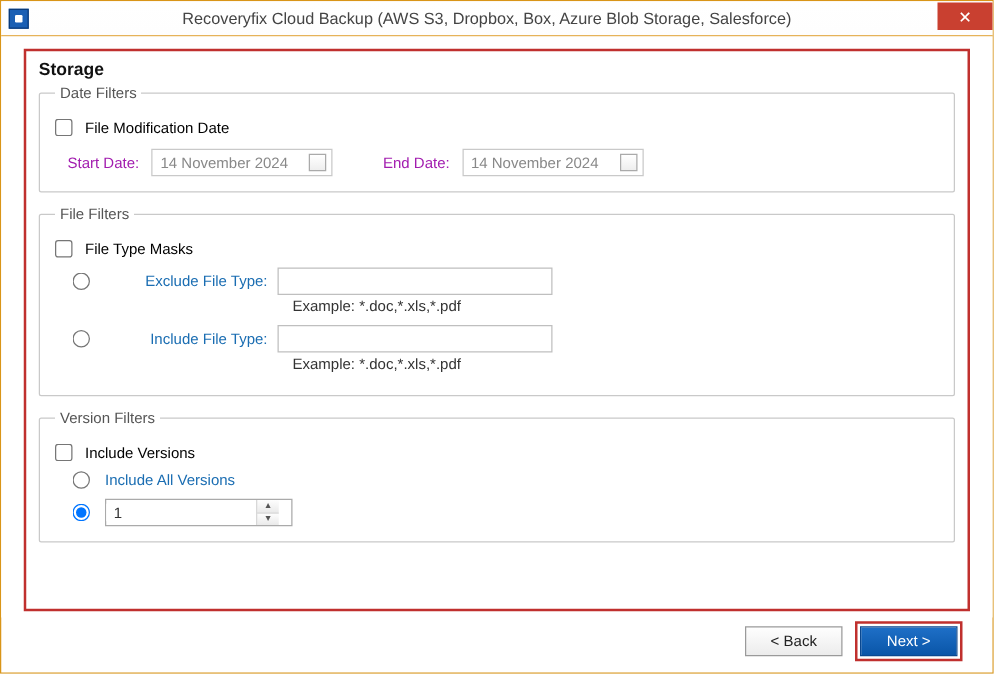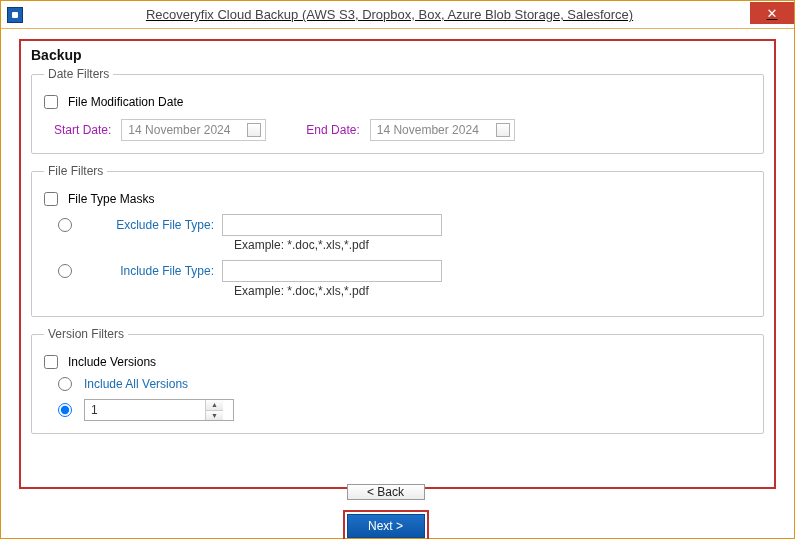--- a/index.html
+++ b/index.html
@@ -22,21 +22,20 @@
     flex-direction: column;
   }
   .titlebar {
     height: 28px;
     background: linear-gradient(#fff 0%, #fefefe 100%);
     border-bottom: 1px solid #e6b35a;
     display: flex;
     align-items: center;
     padding: 0 0 0 6px;
     position: relative;
-    text-decoration: underline;
   }
   .titlebar-icon {
     width: 16px;
     height: 16px;
     background: #1a5fb4;
     border: 1px solid #0a3a7a;
     margin-right: 6px;
     position: relative;
   }
   .titlebar-icon::after{
@@ -209,24 +208,23 @@
     align-items:center;
     justify-content:center;
     background:linear-gradient(#fdfdfd,#eaeaea);
     cursor:pointer;
   }
   .spinner .spin-btns div:first-child{border-bottom:1px solid #ccc;}
   .footer {
     height: 44px;
     display:flex;
     align-items:center;
-    justify-content:center;
+    justify-content:flex-end;
     gap:10px;
     padding: 0 24px 6px 0;
-    flex-direction: column;
   }
   .btn {
     width:78px;
     height:24px;
     border:1px solid #9a9a9a;
     background:linear-gradient(#fefefe,#ececec);
     font-size:12px;
     color:#222;
     cursor:pointer;
     display:flex;
@@ -252,21 +250,21 @@
   <div class="titlebar">
     <div class="titlebar-icon"></div>
     <div class="titlebar-text">Recoveryfix Cloud Backup (AWS S3, Dropbox, Box, Azure Blob Storage, Salesforce)</div>
     <div class="close-btn">
       <span>✕</span>
     </div>
   </div>
 
   <div class="body-area">
     <div class="filters-panel">
-      <div class="filters-title">Backup</div>
+      <div class="filters-title">Storage</div>
 
       <fieldset>
         <legend>Date Filters</legend>
         <div class="row">
           <input type="checkbox" style="">
           <span class="chk-label">File Modification Date</span>
         </div>
         <div class="date-row">
           <span class="date-lbl">Start Date:</span>
           <div class="date-input">

